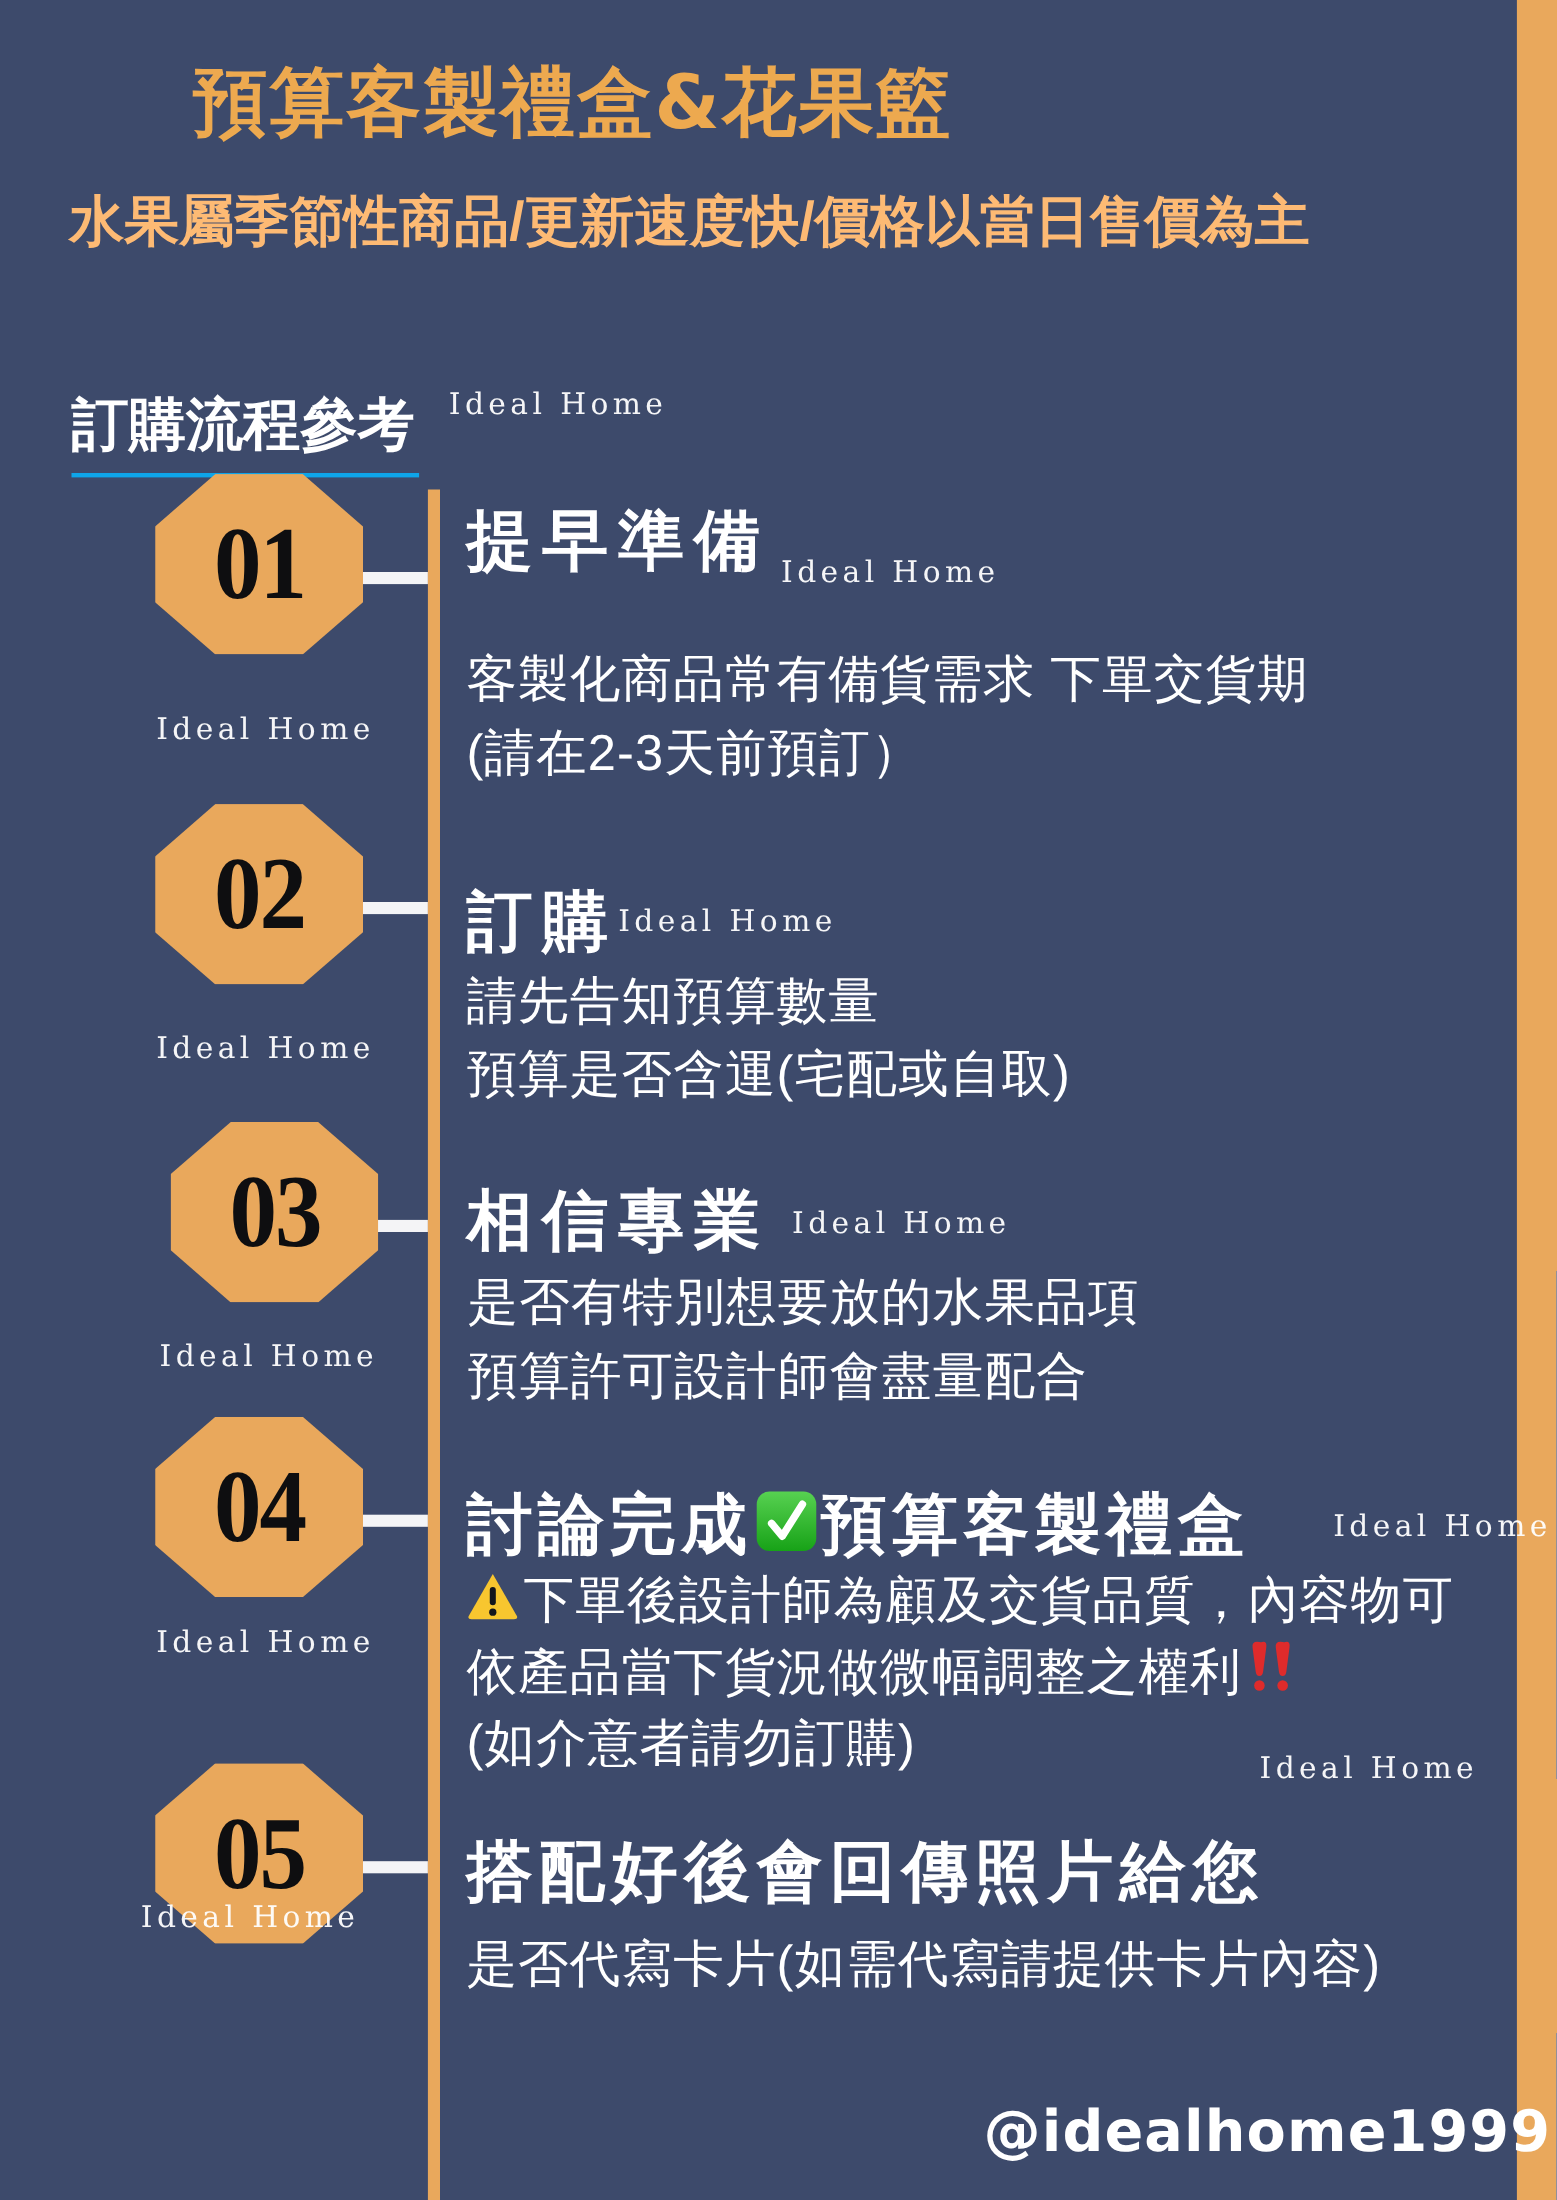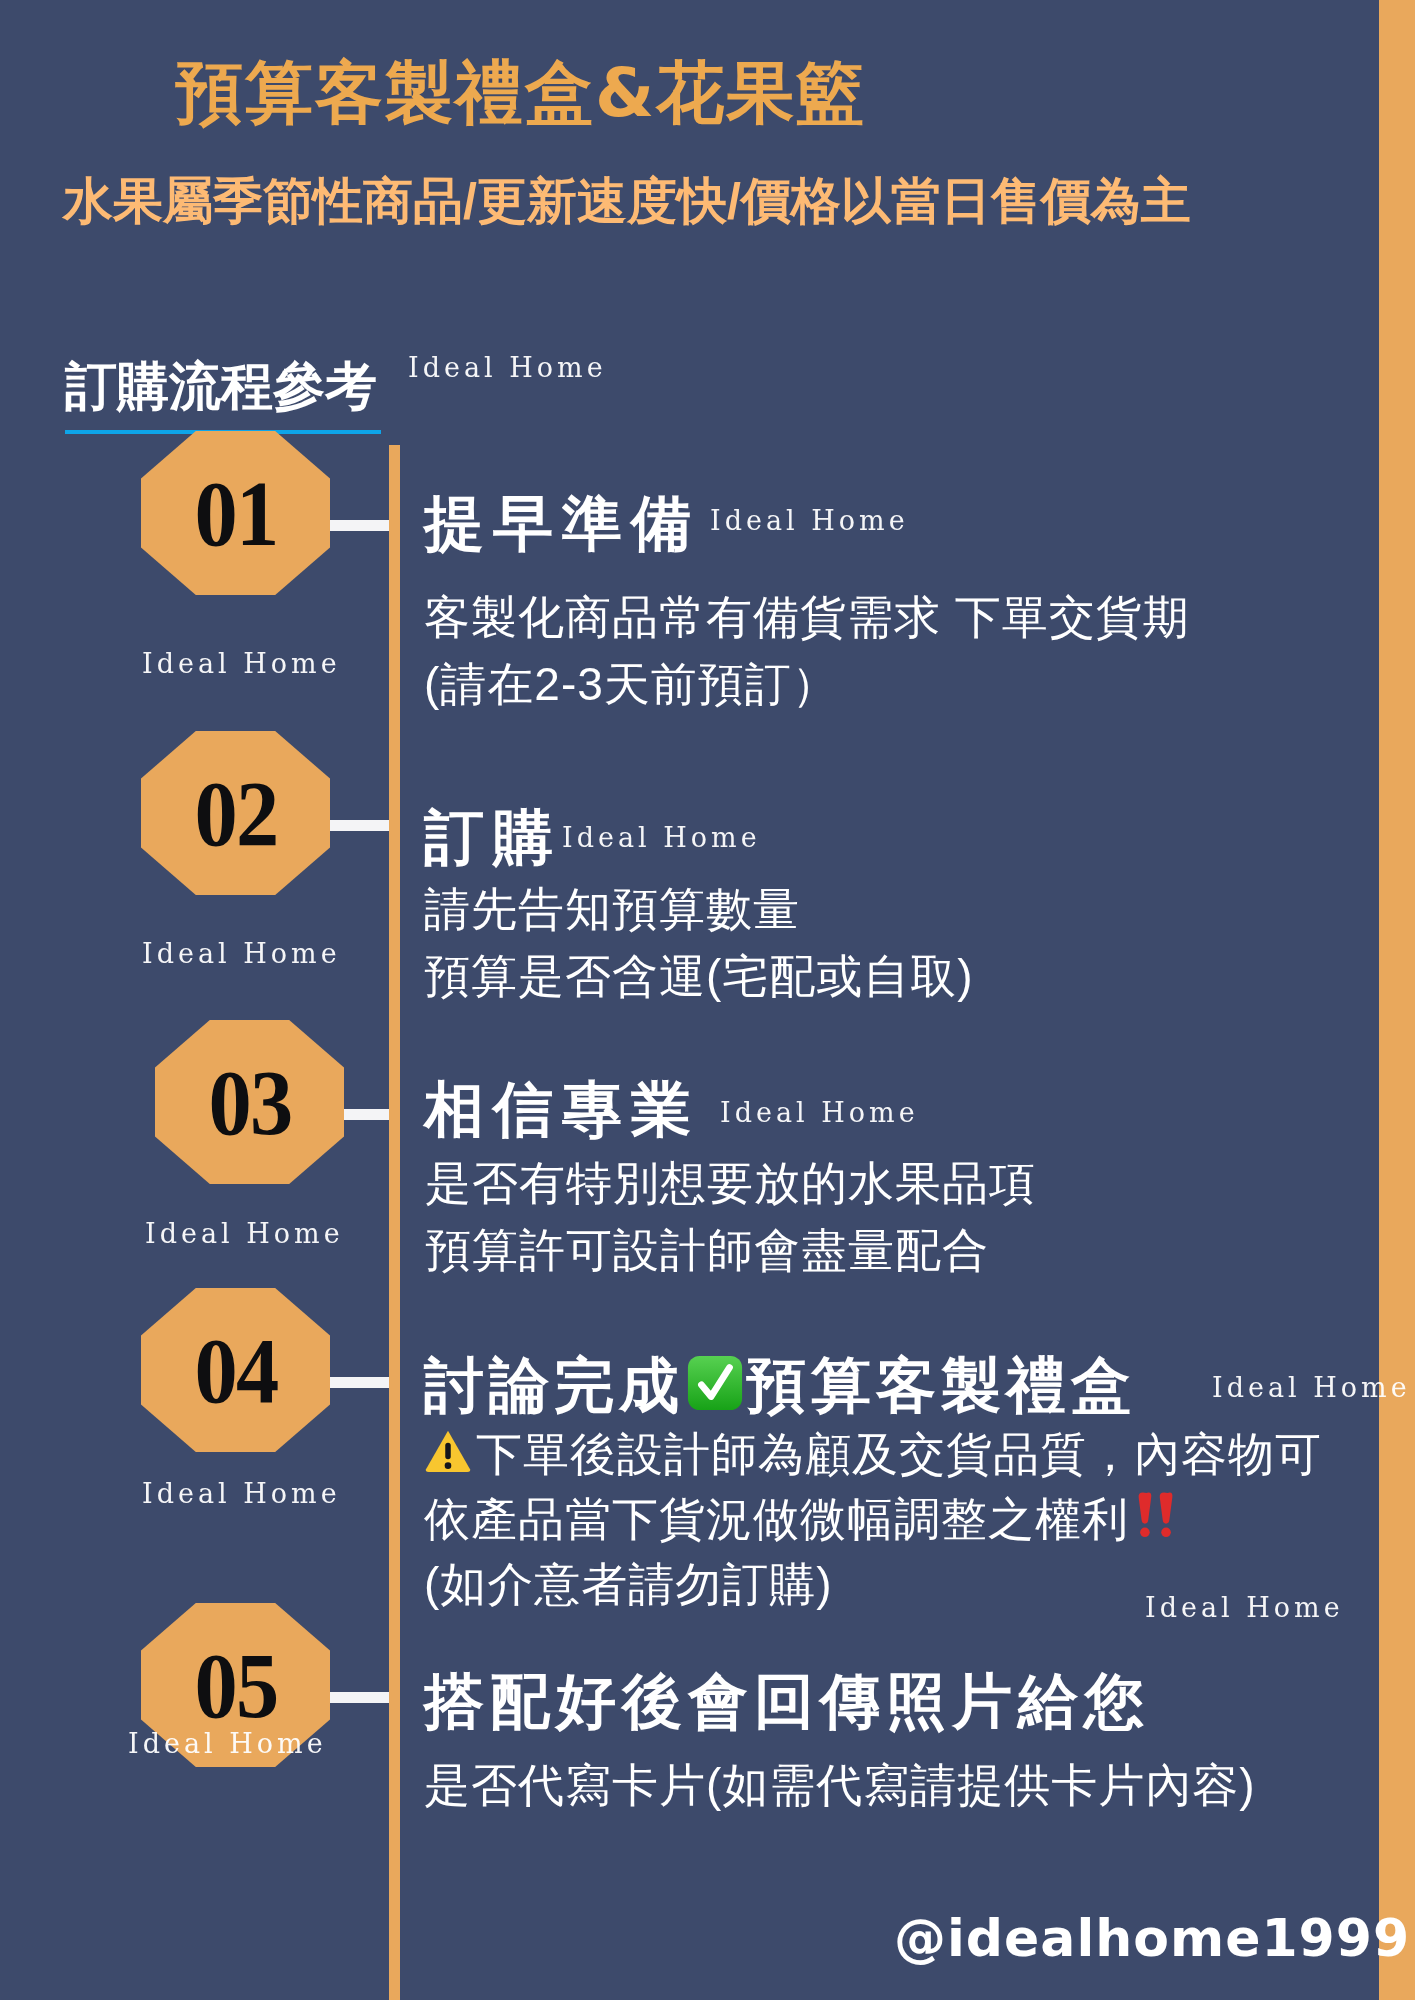--- a/index.html
+++ b/index.html
@@ -138,21 +138,21 @@
 
   <div class="abs main-title">預算客製禮盒&amp;花果籃</div>
   <div class="abs subtitle">水果屬季節性商品/更新速度快/價格以當日售價為主</div>
   <div class="abs section-title">訂購流程參考</div>
   <div class="abs wm" style="left:408px; top:352px;">Ideal Home</div>
 
   <div class="abs tick" style="top:520px;"></div>
   <div class="abs octagon" style="left:141px; top:431px;">
     <span class="num">01</span>
   </div>
-  <div class="abs step-title" style="left:424px; top:484px;">提早準備</div>
+  <div class="abs step-title" style="left:424px; top:452px;">提早準備</div>
   <div class="abs wm" style="left:710px; top:505px;">Ideal Home</div>
   <div class="abs wm" style="left:142px; top:648px;">Ideal Home</div>
   <div class="abs step-body" style="left:424px; top:584px;">
     <div>客製化商品常有備貨需求 下單交貨期</div>
     <div>(請在2-3天前預訂）</div>
   </div>
 
   <div class="abs tick" style="top:820px;"></div>
   <div class="abs octagon" style="left:141px; top:731px;">
     <span class="num">02</span>

